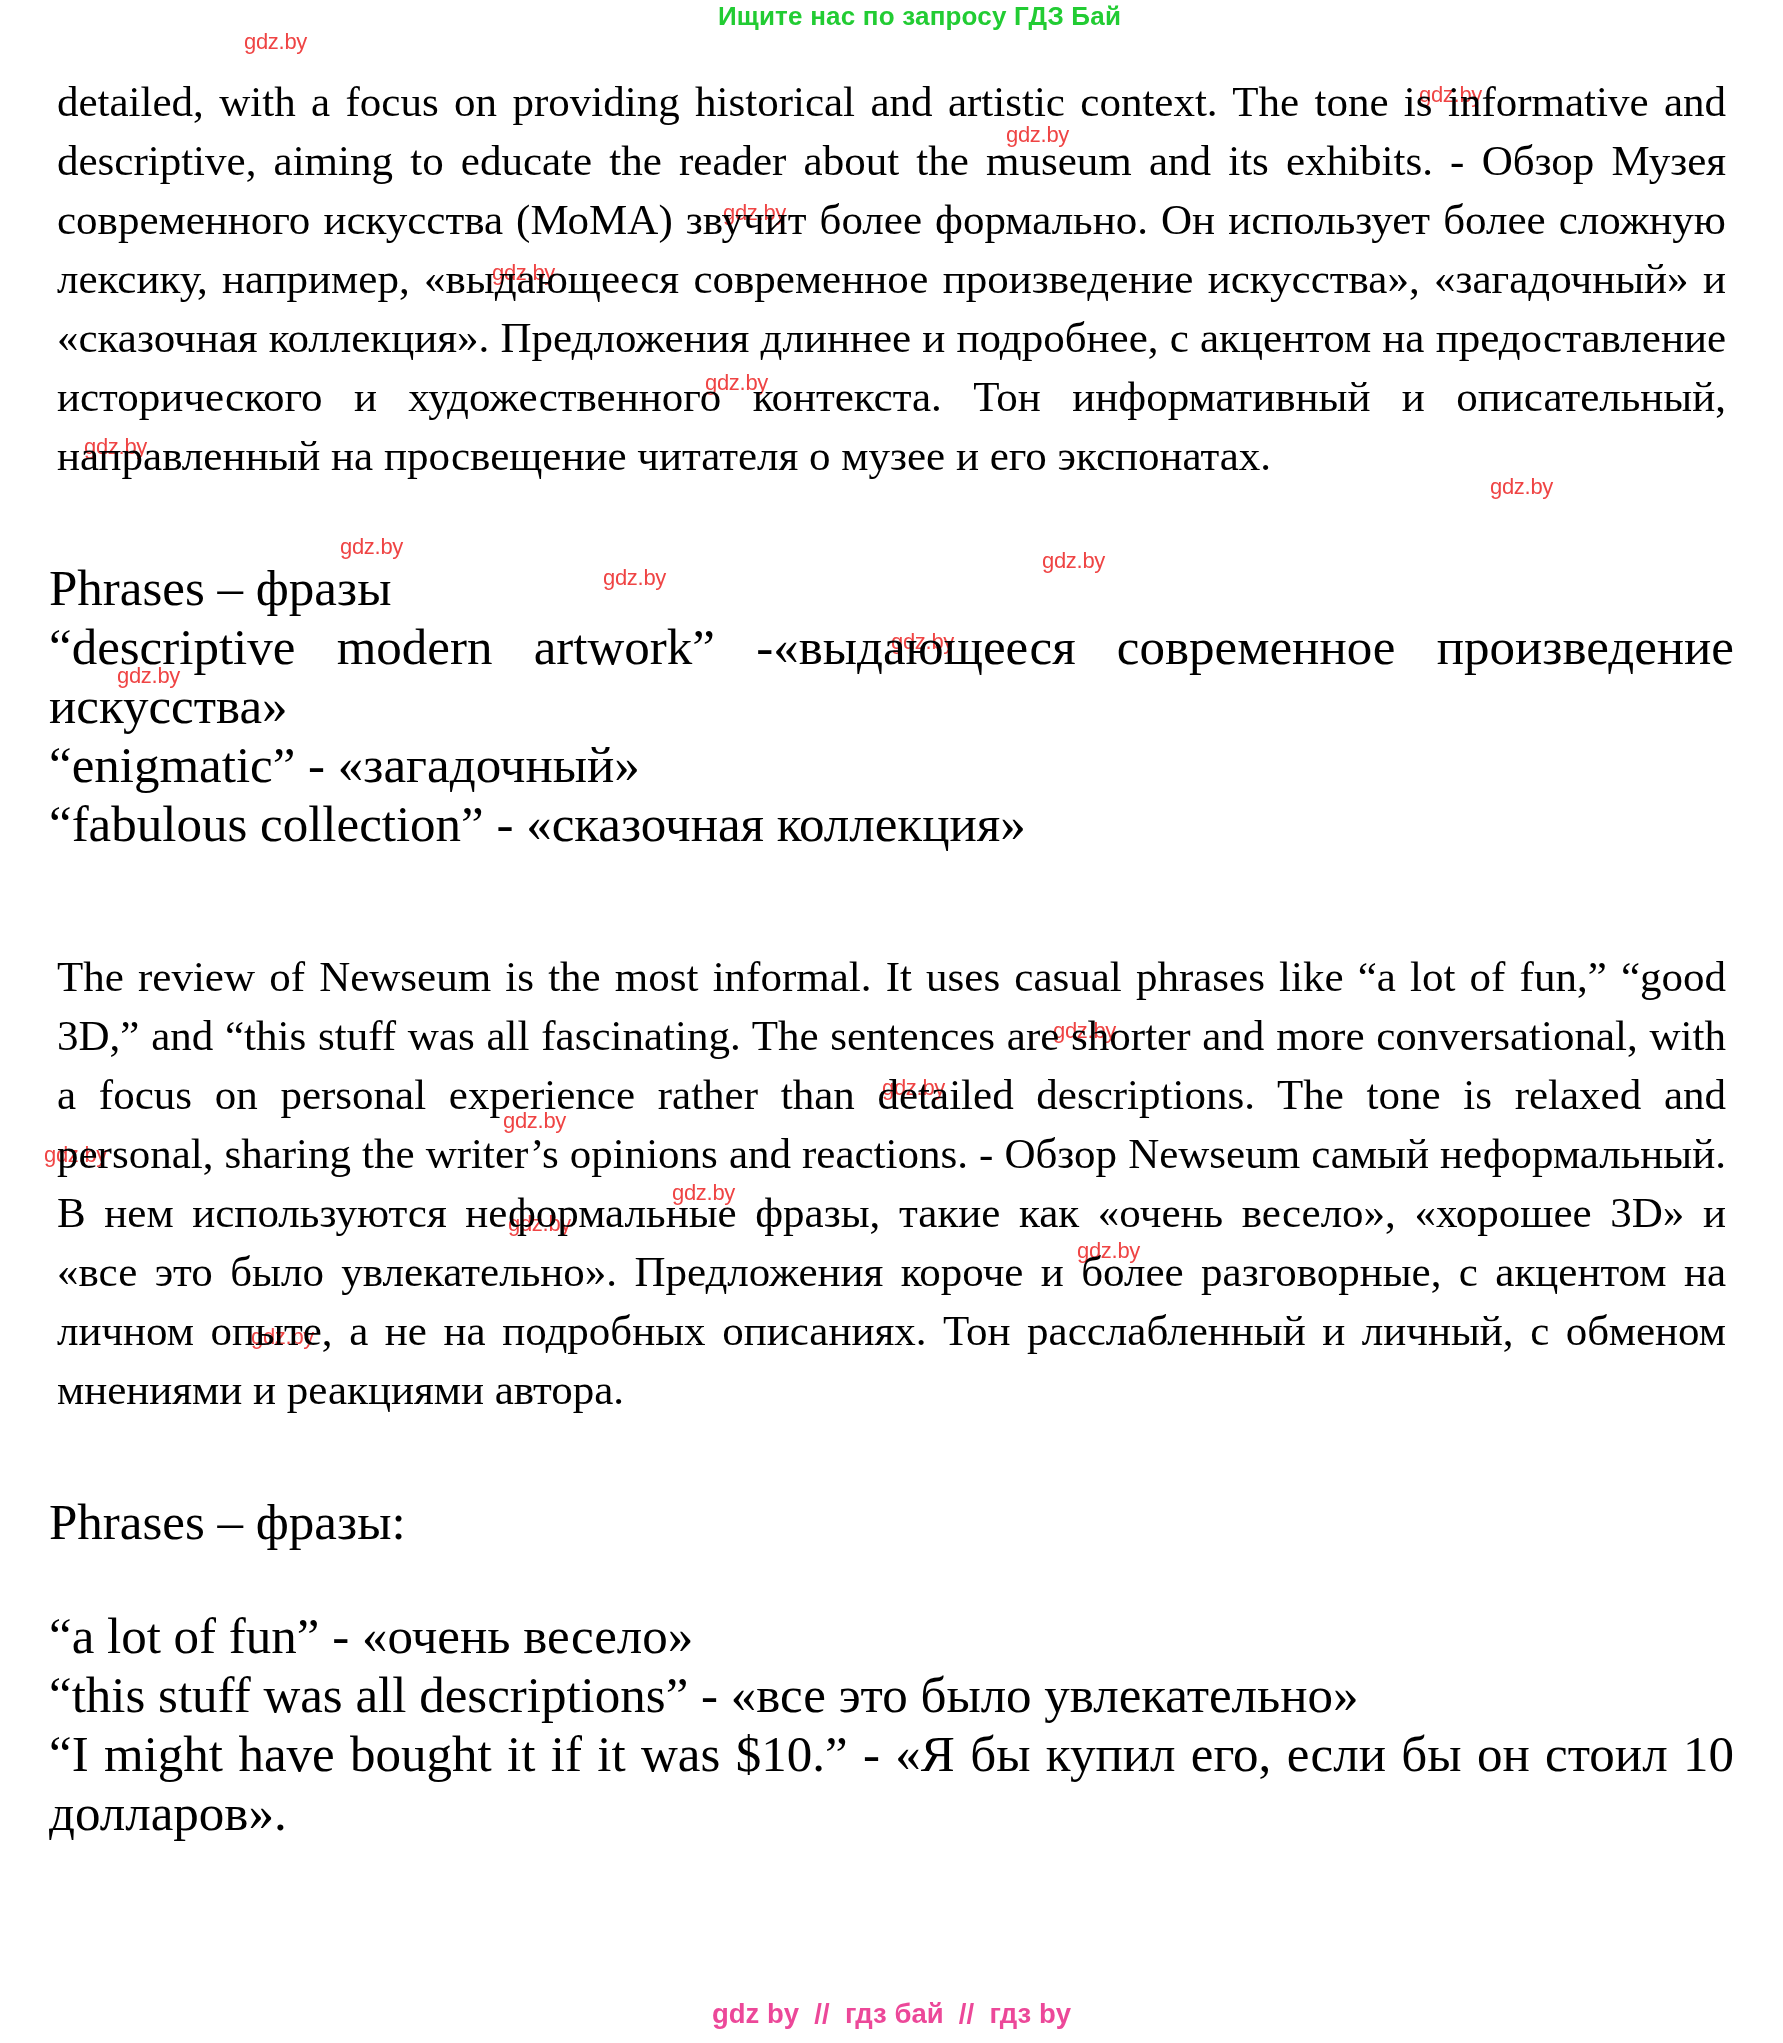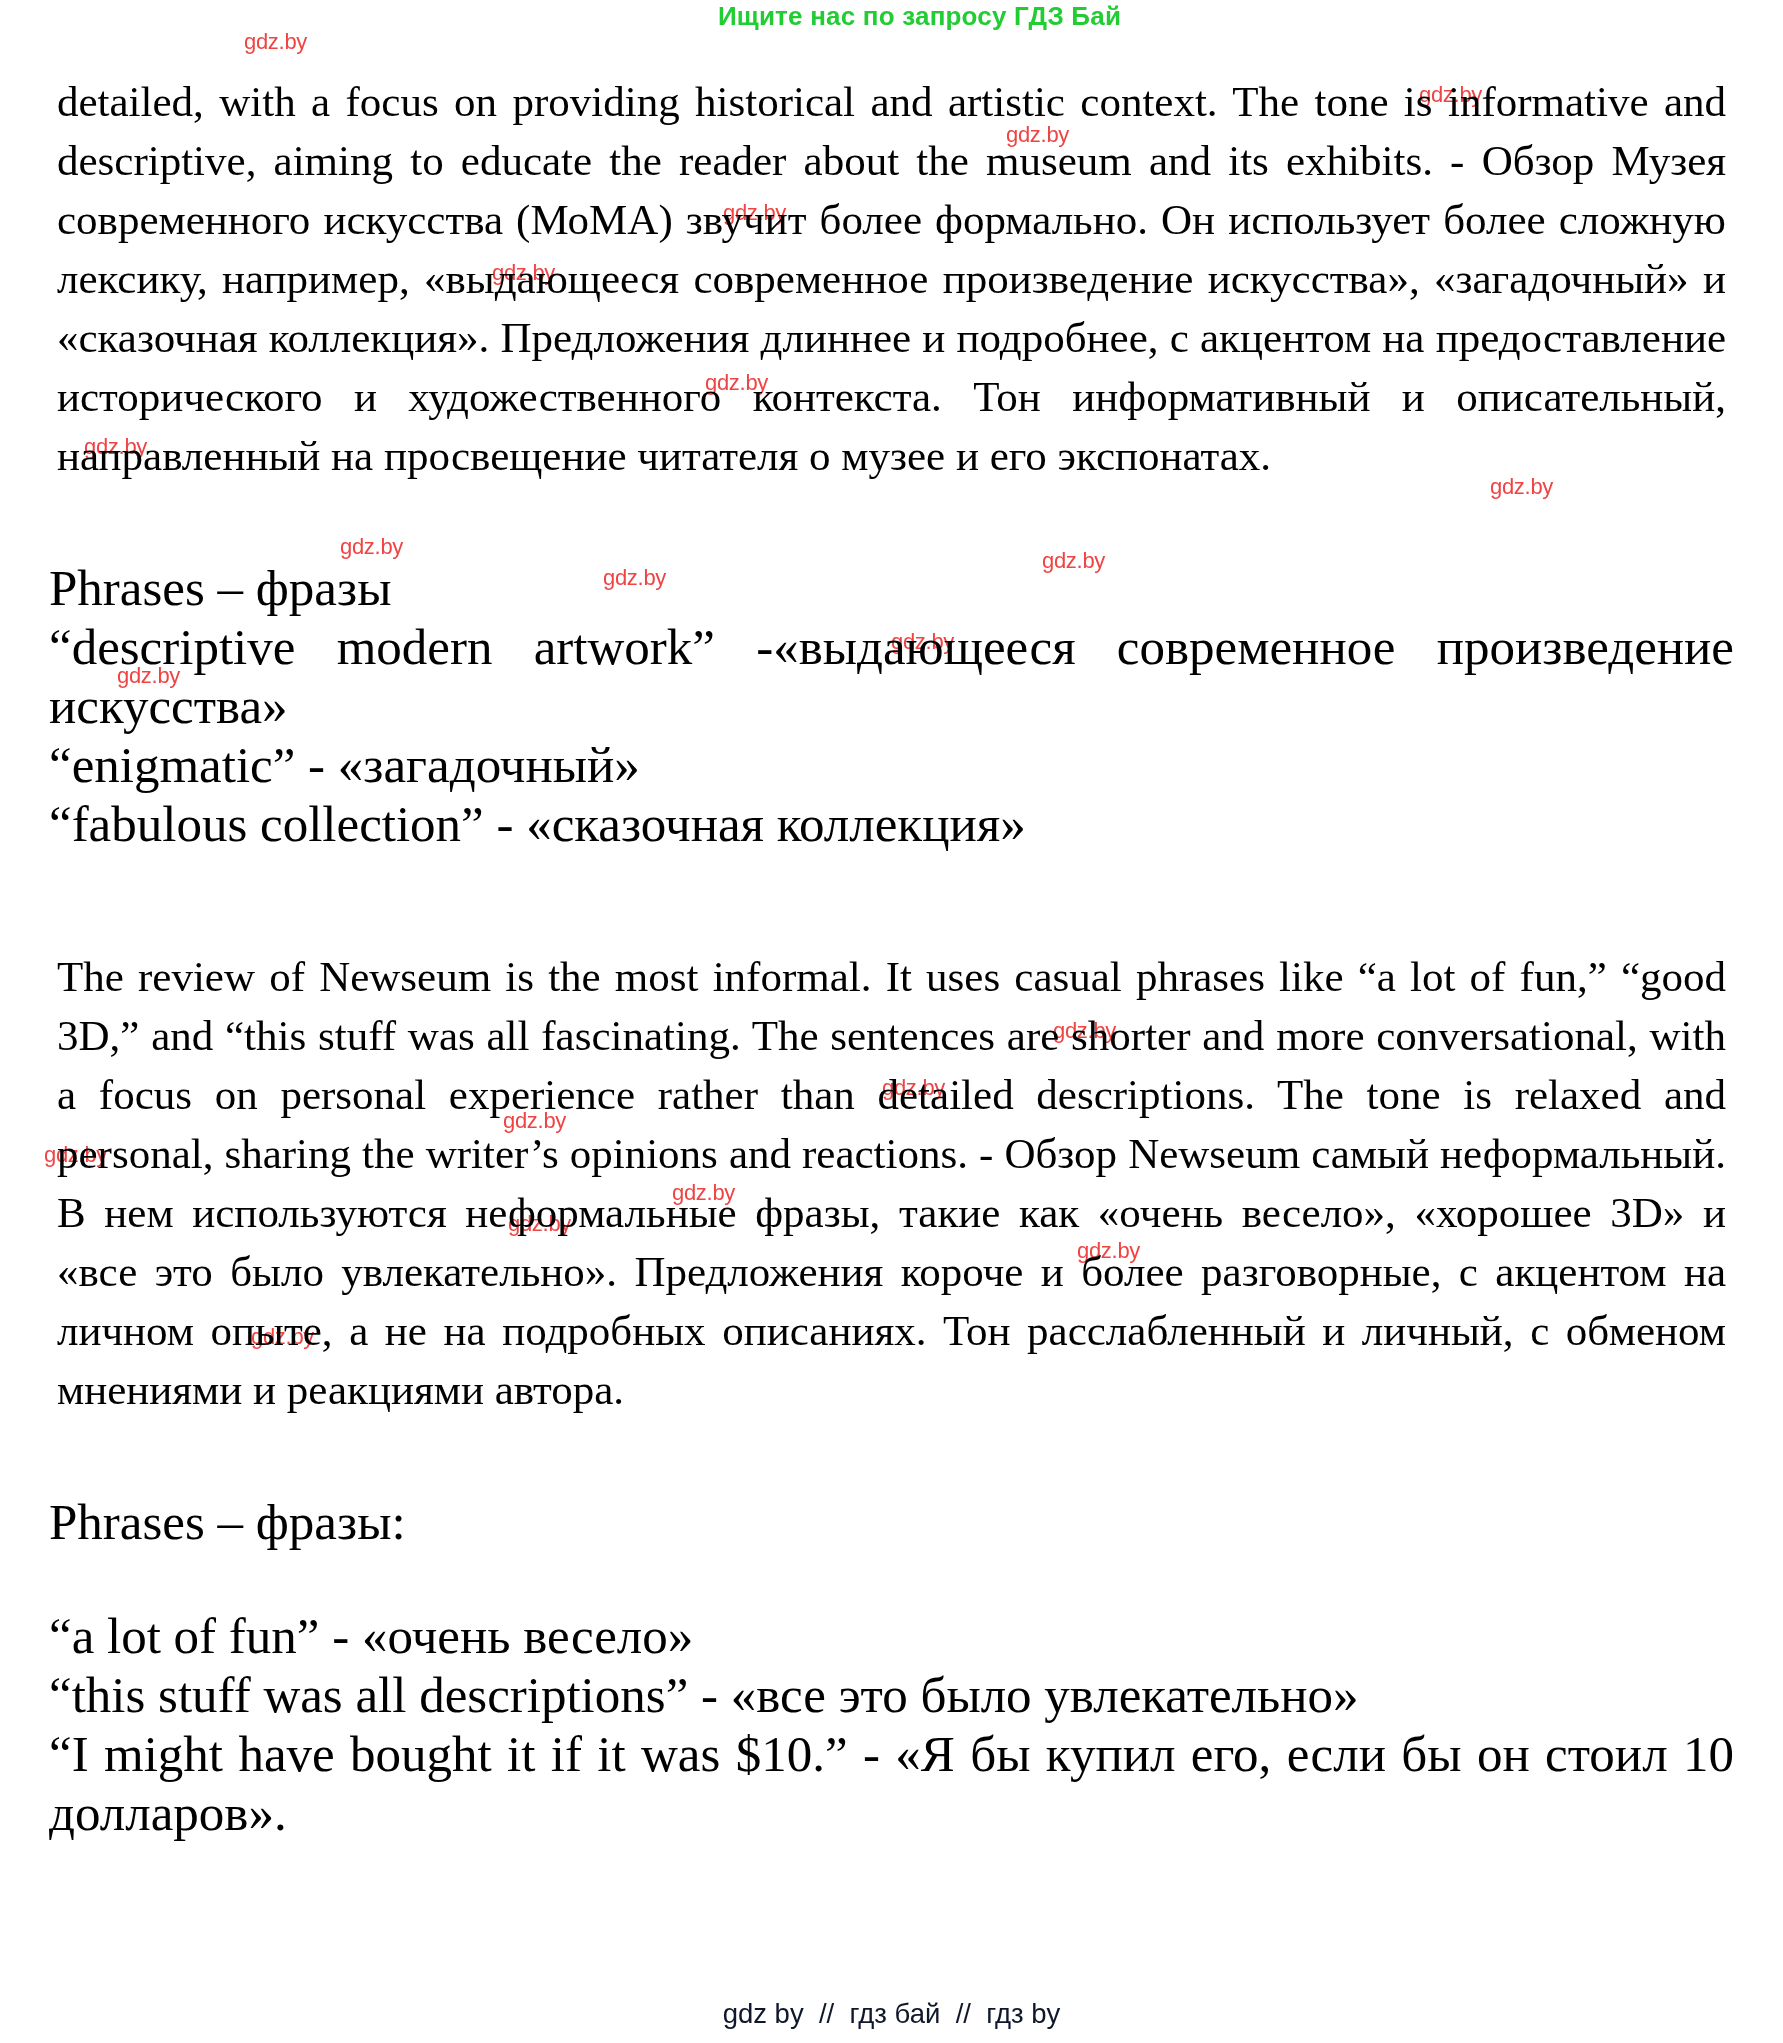--- a/index.html
+++ b/index.html
@@ -149,14 +149,14 @@
   <div class="gap-md"></div>
 
   <div class="line">“a lot of fun” - «очень весело»</div>
 
   <div class="line">“this stuff was all descriptions” - «все это было увлекательно»</div>
 
   <div class="line wrapping">“I might have bought it if it was $10.” - «Я бы купил его, если бы он стоил 10 долларов».</div>
 
 </div>
 
-<div class="footer-brand" style="color: #0f172a;">gdz by  //  гдз бай  //  гдз by</div>
+<div class="footer-brand" style="color: #ec4899; font-weight: bold;">gdz by  //  гдз бай  //  гдз by</div>
 
 
 </body></html>

